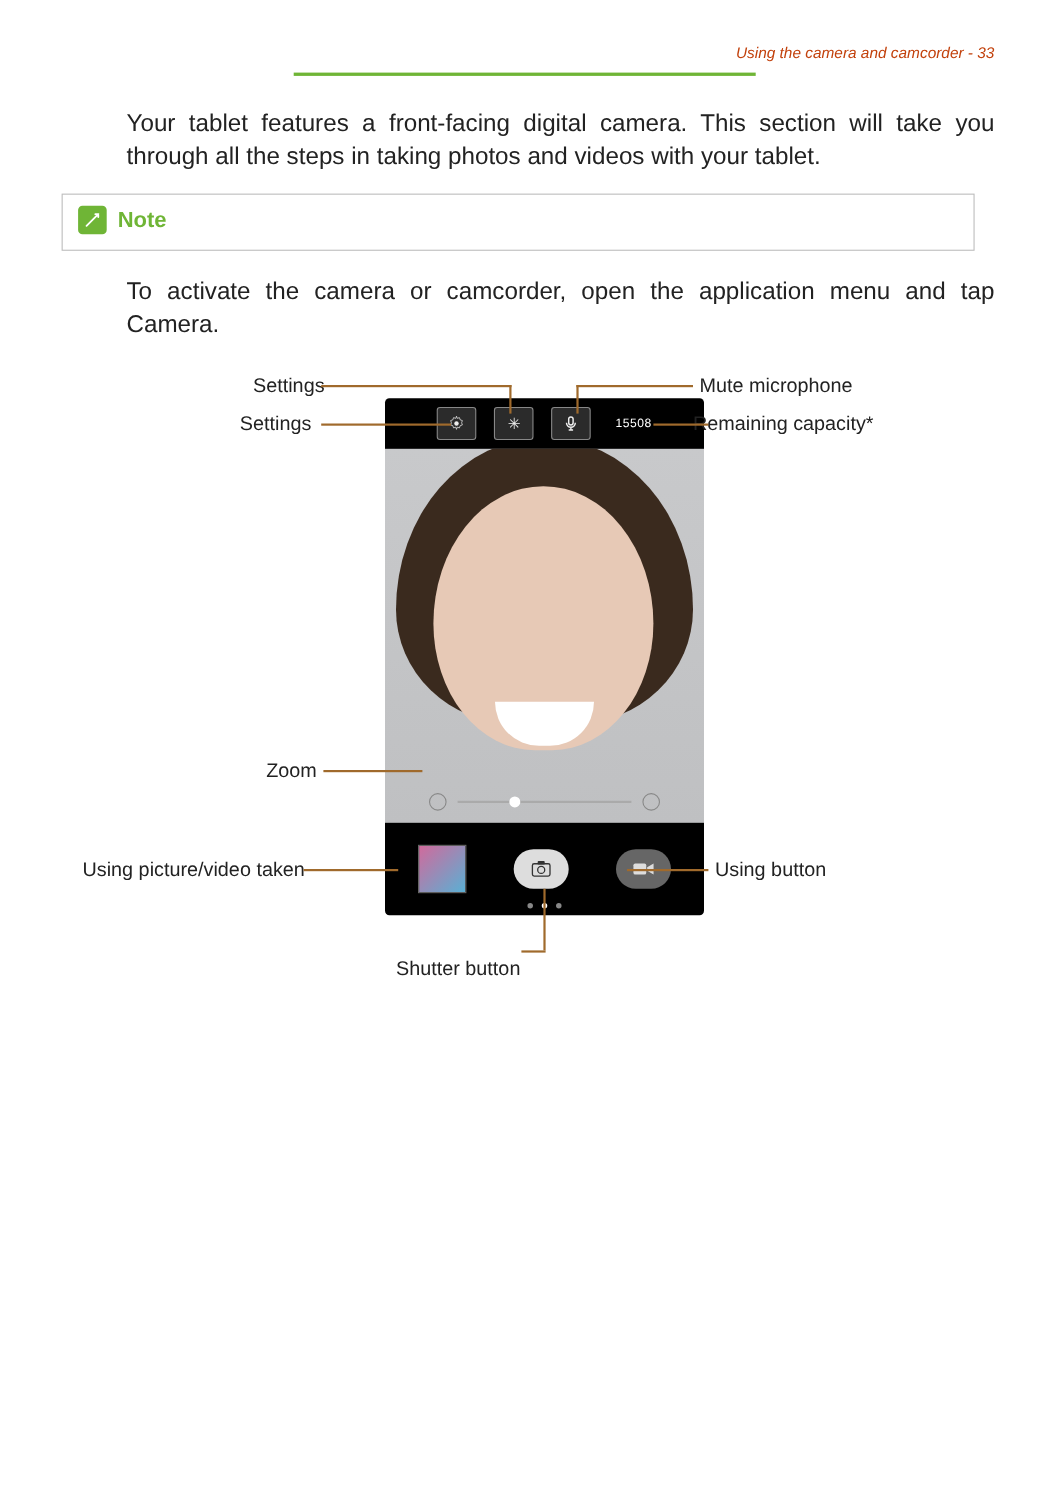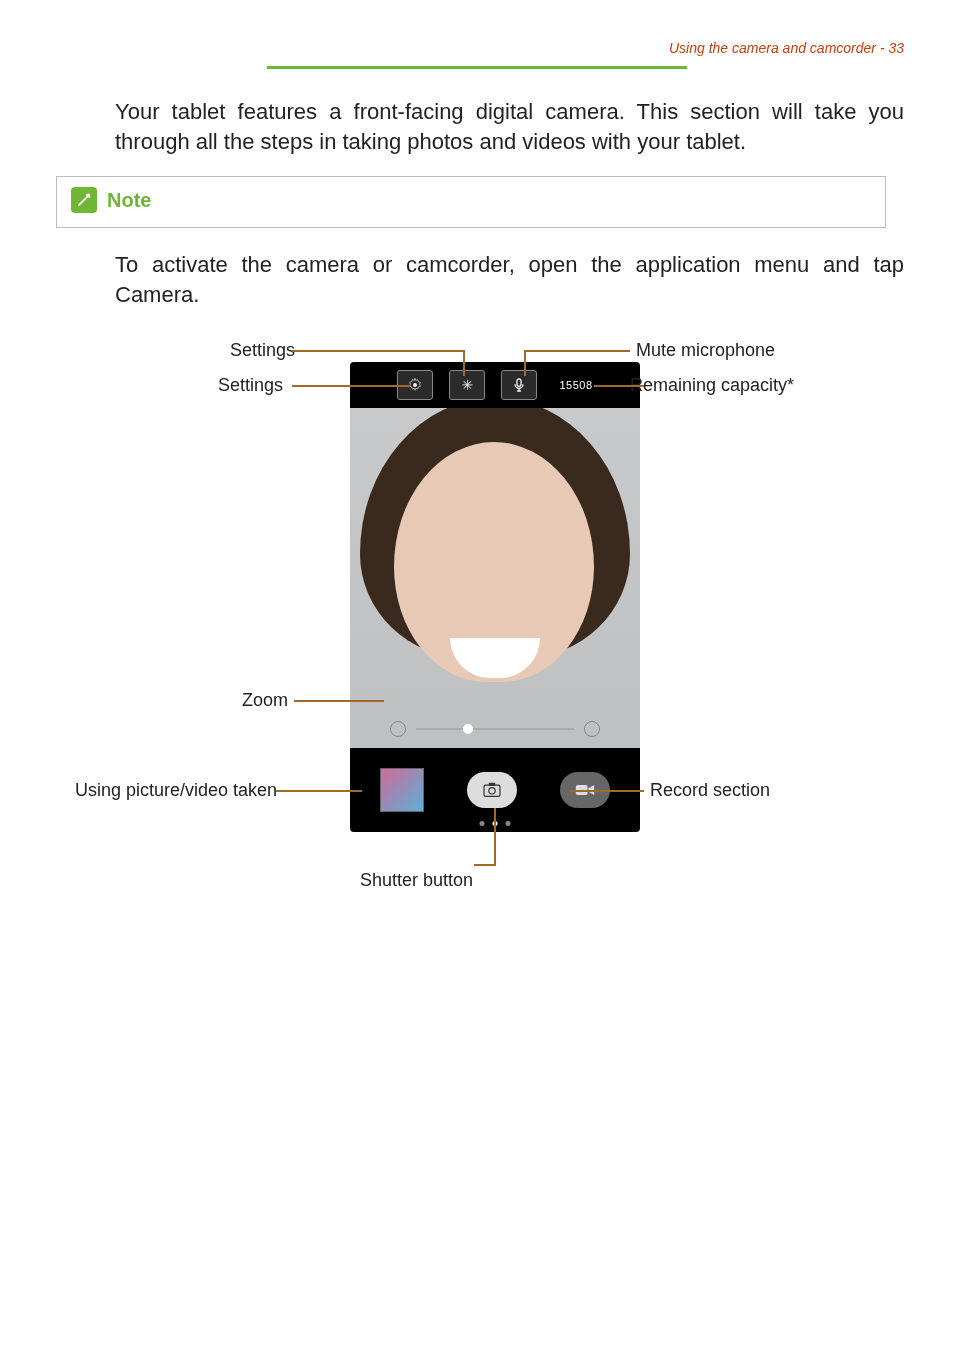--- a/index.html
+++ b/index.html
@@ -135,21 +135,21 @@
 
   <div class="callout-label" style="left:580px; top:45px;">Remaining capacity*</div>
   <div class="callout-line" style="left:544px; top:55px; width:50px; height:2px;"></div>
 
   <div class="callout-label" style="left:192px; top:360px;">Zoom</div>
   <div class="callout-line" style="left:244px; top:370px; width:90px; height:2px;"></div>
 
   <div class="callout-label" style="left:25px; top:450px;">Using picture/video taken</div>
   <div class="callout-line" style="left:226px; top:460px; width:86px; height:2px;"></div>
 
-  <div class="callout-label" style="left:600px; top:450px;">Record section</div>
+  <div class="callout-label" style="left:600px; top:450px;">Using button</div>
   <div class="callout-line" style="left:520px; top:460px; width:74px; height:2px;"></div>
 
   <div class="callout-label" style="left:310px; top:540px;">Shutter button</div>
   <div class="callout-line" style="left:444px; top:478px; width:2px; height:56px;"></div>
   <div class="callout-line" style="left:424px; top:534px; width:22px; height:2px;"></div>
 
 </div>
 
 
 </div>

